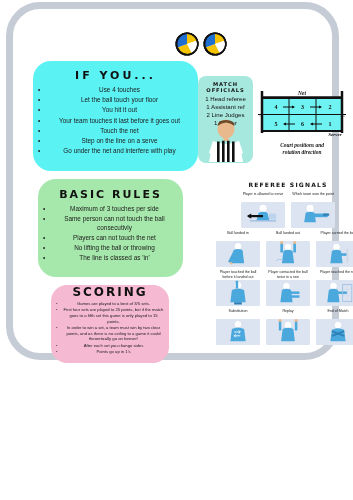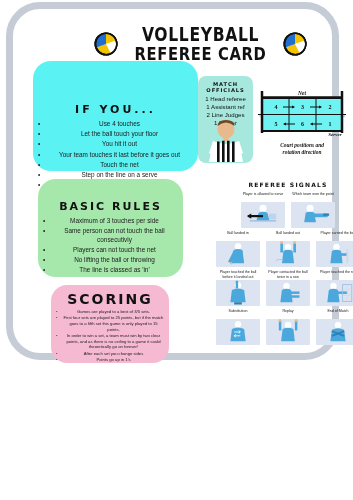--- a/index.html
+++ b/index.html
@@ -32,23 +32,23 @@
 
   .card-ifyou{left:20px;top:52px;width:165px;height:110px;background:#5bf2f4;border-radius:18px;}
   .card-rules{left:25px;top:170px;width:145px;height:98px;background:#a6e8ab;border-radius:18px;}
   .card-scoring{left:38px;top:276px;width:118px;height:78px;background:#f5b9d1;border-radius:16px;}
   .card-officials{left:185px;top:67px;width:55px;height:87px;background:#a7e8de;border-radius:8px;}
 
   .card-head{
     text-align:center;font-family:"DejaVu Sans",sans-serif;font-weight:bold;
     color:#111;letter-spacing:1.6px;
   }
-  .card-ifyou .card-head{font-size:11px;padding-top:8px;letter-spacing:3px;margin-top:34px;}
-  .card-rules .card-head{font-size:11px;padding-top:21px;letter-spacing:2px;text-align:center;}
-  .card-scoring .card-head{font-size:14px;padding-top:6px;letter-spacing:2px;}
+  .card-ifyou .card-head{font-size:11px;padding-top:8px;letter-spacing:3px;}
+  .card-rules .card-head{font-size:11px;padding-top:9px;letter-spacing:2px;text-align:center;}
+  .card-scoring .card-head{font-size:12px;letter-spacing:2px;}
 
   ul.blist{margin:4px 0 0 0;padding:0 6px 0 14px;list-style:none;}
   ul.blist li{
     position:relative;text-align:center;color:#1b1b1b;
     font-family:"Liberation Sans",sans-serif;
   }
   ul.blist li::before{
     content:"•";position:absolute;left:-9px;top:0;
   }
   .card-ifyou ul.blist li{font-size:6.4px;line-height:8.6px;margin-bottom:1.6px;}
@@ -111,24 +111,20 @@
           <path d="M20 2 a18 18 0 0 1 17 12 l-17 6 z" fill="#f5c400"></path>
           <path d="M37 14 a18 18 0 0 1 -9 22 l-8 -16 z" fill="#ffffff"></path>
           <path d="M28 36 a18 18 0 0 1 -24 -10 l16 -6 z" fill="#f5c400"></path>
           <path d="M4 26 a18 18 0 0 1 16 -24 l0 18 z" fill="#1f6fd0"></path>
           <path d="M20 2 a18 18 0 0 0 -16 24" fill="none" stroke="#111" stroke-width="2.2"></path>
           <path d="M37 14 a18 18 0 0 0 -17 -12" fill="none" stroke="#111" stroke-width="2.2"></path>
           <path d="M28 36 a18 18 0 0 0 9 -22" fill="none" stroke="#111" stroke-width="2.2"></path>
           <path d="M4 26 a18 18 0 0 0 24 10" fill="none" stroke="#111" stroke-width="2.2"></path>
           <circle cx="20" cy="20" r="18" fill="none" stroke="#111" stroke-width="2.5"></circle>
         </svg>
-      </span>
-      <span class="title-text">
-        <span class="l1">VOLLEYBALL</span>
-        <span class="l2">REFEREE CARD</span>
       </span>
       <span class="vball right">
         <svg viewBox="0 0 40 40">
           <circle cx="20" cy="20" r="18" fill="#ffffff" stroke="#111" stroke-width="2.5"></circle>
           <path d="M20 2 a18 18 0 0 1 17 12 l-17 6 z" fill="#f5c400"></path>
           <path d="M37 14 a18 18 0 0 1 -9 22 l-8 -16 z" fill="#ffffff"></path>
           <path d="M28 36 a18 18 0 0 1 -24 -10 l16 -6 z" fill="#f5c400"></path>
           <path d="M4 26 a18 18 0 0 1 16 -24 l0 18 z" fill="#1f6fd0"></path>
           <path d="M20 2 a18 18 0 0 0 -16 24" fill="none" stroke="#111" stroke-width="2.2"></path>
           <path d="M37 14 a18 18 0 0 0 -17 -12" fill="none" stroke="#111" stroke-width="2.2"></path>

